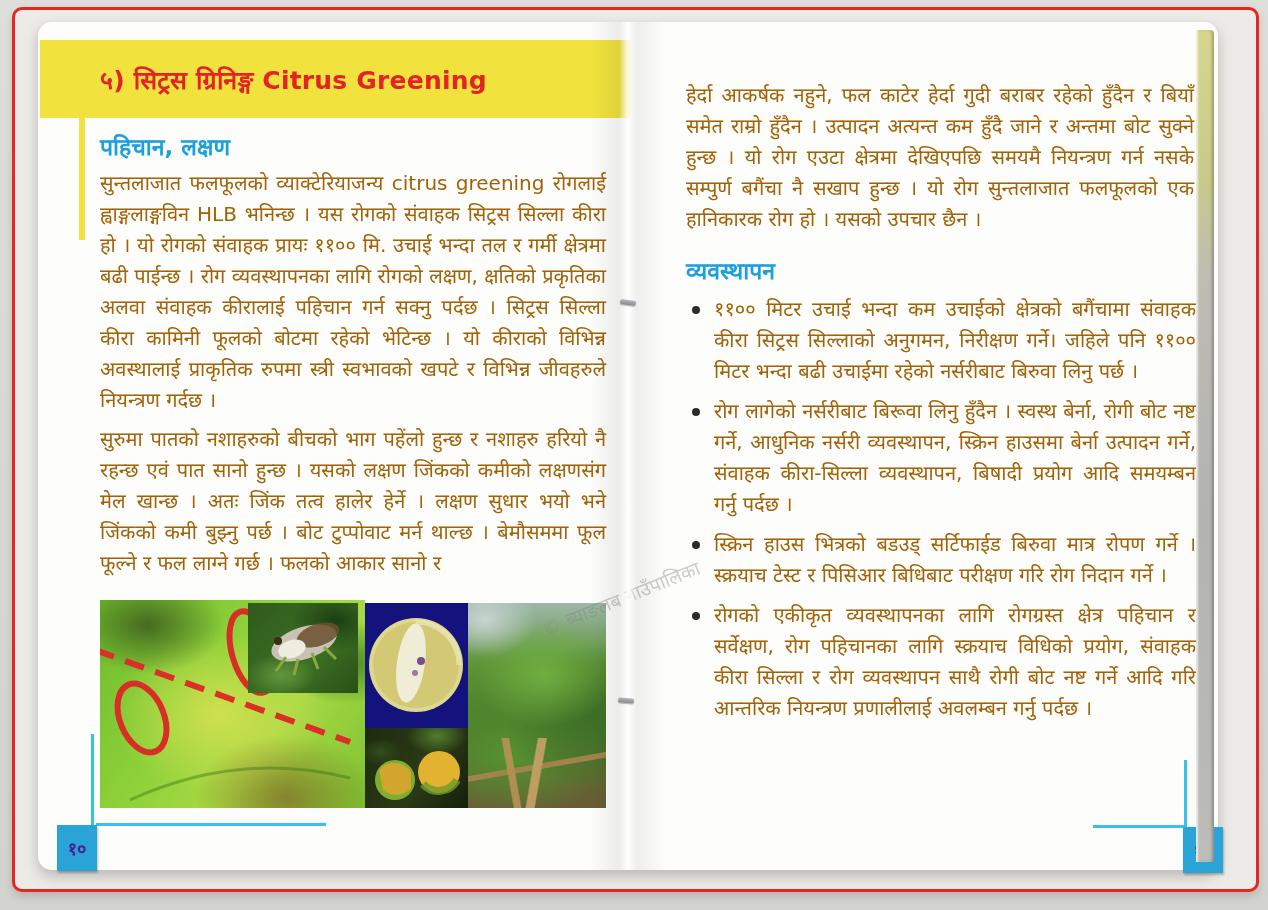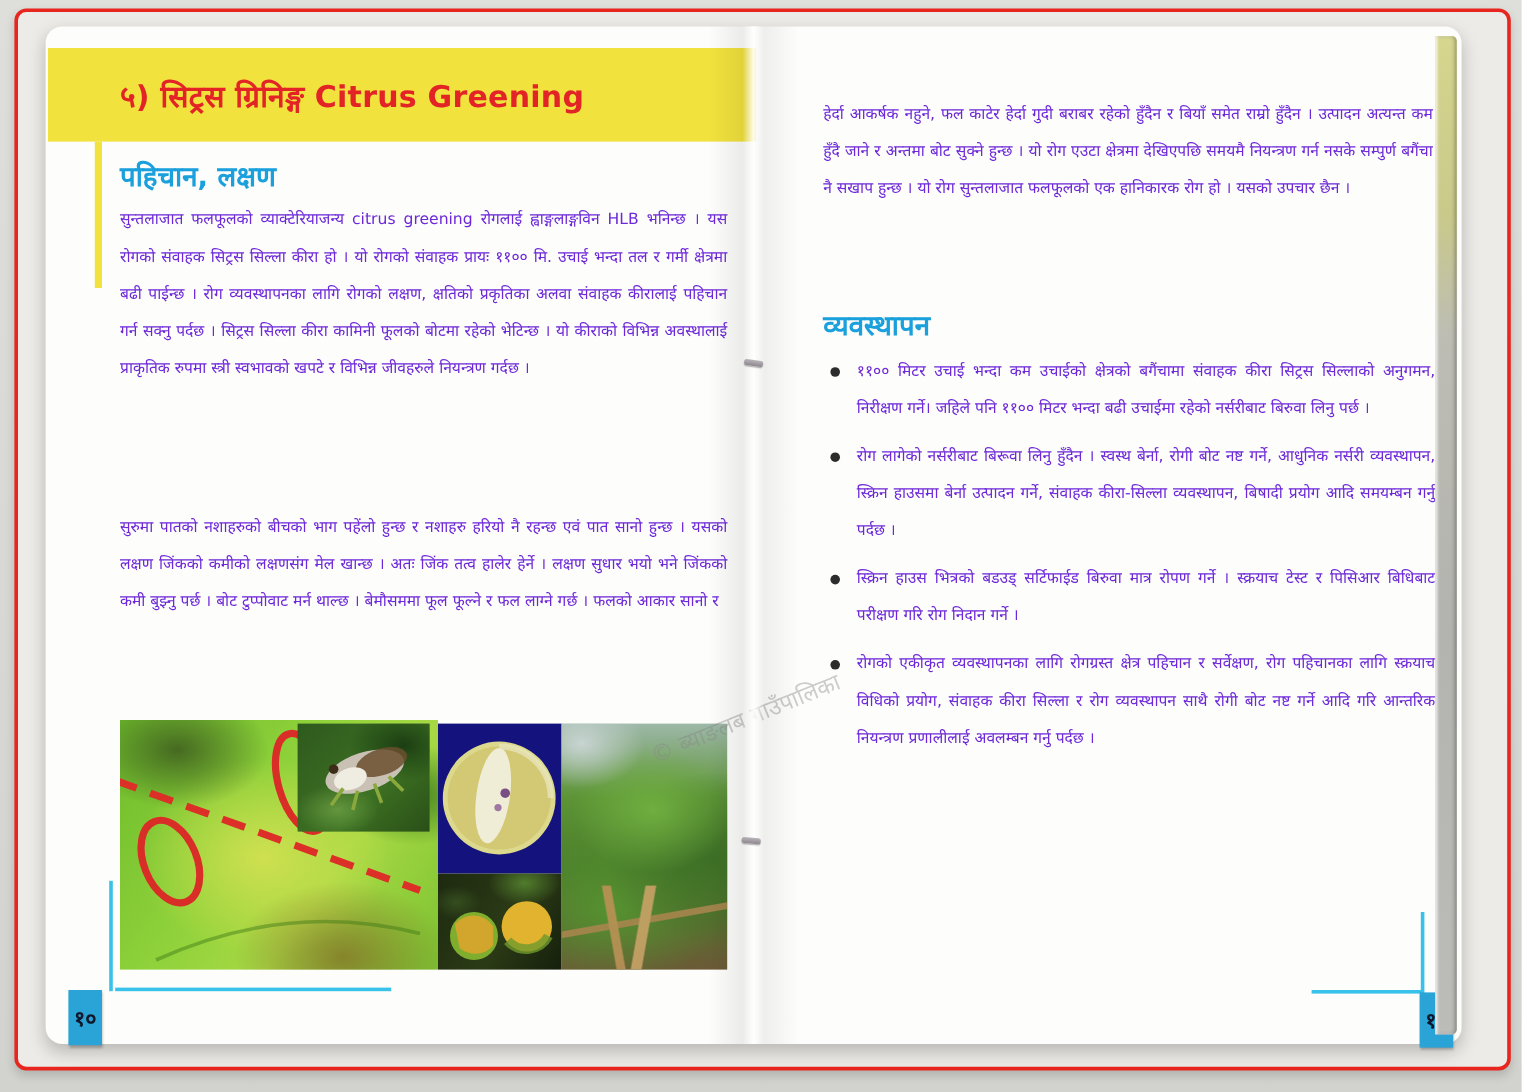--- a/index.html
+++ b/index.html
@@ -44,21 +44,21 @@
     position:absolute;left:2px;top:18px;width:590px;height:78px;
     background:#f2e23d;display:flex;align-items:center;
   }
   .band-title{
     margin-left:60px;font-size:25px;font-weight:bold;color:#e32427;letter-spacing:.2px;
   }
   .yellow-sliver{position:absolute;left:41px;top:96px;width:6px;height:122px;background:#f2e23d;}
   .sect-heading{font-size:23px;font-weight:bold;color:#1aa0dc;}
   .lp-heading{position:absolute;left:62px;top:108px;}
   .body-text{
-    font-size:13px;line-height:31px;color:#6d28d9;text-align:justify;
+    font-size:20px;line-height:31px;color:#a16207;text-align:justify;
   }
   .lp-para1{position:absolute;left:62px;top:146px;width:506px;}
   .lp-para2{position:absolute;left:62px;top:402px;width:506px;}
 
   
   .collage{position:absolute;left:62px;top:578px;width:506px;height:208px;}
   .photo{position:absolute;overflow:hidden;}
   .ph-leaf{
     left:0;top:0;width:265px;height:208px;
     background:
@@ -99,23 +99,23 @@
     position:absolute;left:0;bottom:0;width:138px;height:70px;
     background:
       linear-gradient(100deg,rgba(0,0,0,0) 46%,#c9a268 47%,#c9a268 52%,rgba(0,0,0,0) 53%),
       linear-gradient(80deg,rgba(0,0,0,0) 30%,#bb9257 31%,#bb9257 35%,rgba(0,0,0,0) 36%),
       linear-gradient(170deg,rgba(0,0,0,0) 40%,#a8854e 41%,#a8854e 46%,rgba(0,0,0,0) 47%);
     opacity:.9;
   }
 
   
   .page-tab{
-    position:absolute;width:28px;height:46px;background:#2aa3d7;
+    position:absolute;width:40px;height:46px;background:#2aa3d7;
     display:flex;align-items:center;justify-content:center;
-    color:#0f172a;font-size:18px;font-weight:bold;
+    color:#4c1d95;font-size:18px;font-weight:bold;
     box-shadow:1px 2px 2px rgba(0,0,0,.25);
   }
   .tab-left{left:19px;top:803px;}
   .tab-right{left:1145px;top:805px;}
   .crop{position:absolute;background:#38c2ea;}
   .crop-lv{left:53px;top:712px;width:3px;height:92px;}
   .crop-lh{left:58px;top:801px;width:230px;height:3px;}
   .crop-rv{left:1146px;top:738px;width:3px;height:68px;}
   .crop-rh{left:1055px;top:803px;width:92px;height:3px;}
 

